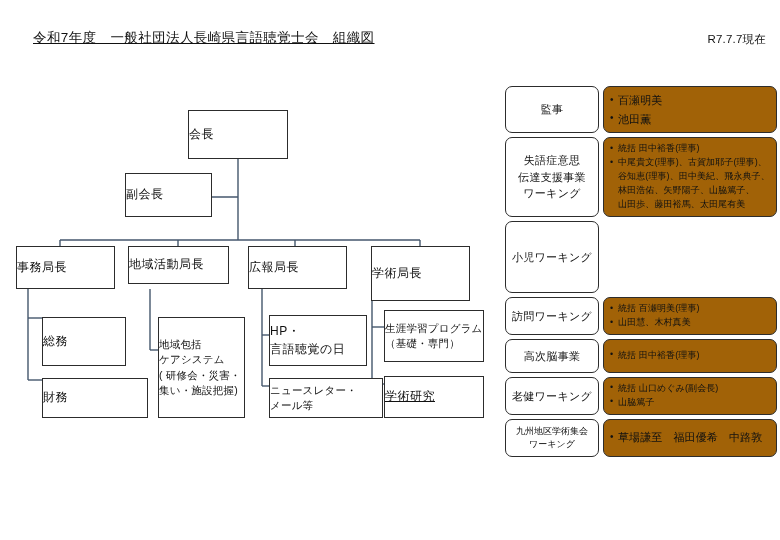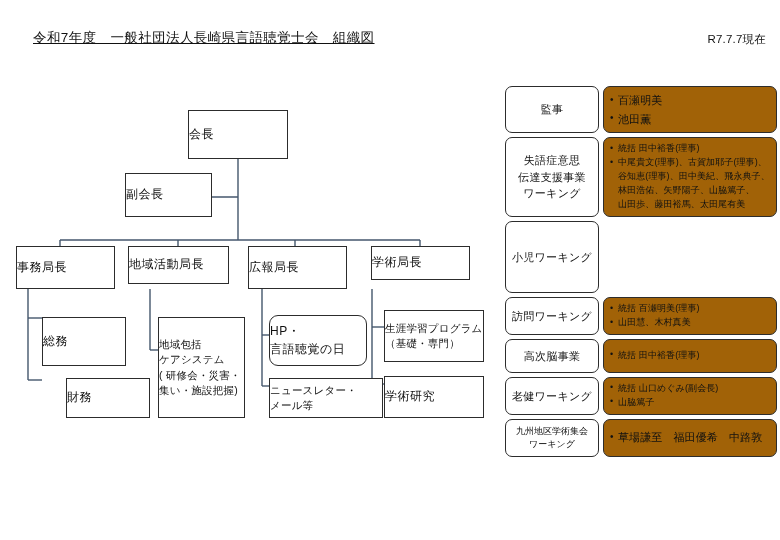--- a/index.html
+++ b/index.html
@@ -188,52 +188,52 @@
 
   <div class="org-box" style="left:16px; top:246px; width:99px; height:43px;">
     <span class="ln">事務局長</span>
   </div>
   <div class="org-box" style="left:128px; top:246px; width:101px; height:38px;">
     <span class="ln">地域活動局長</span>
   </div>
   <div class="org-box" style="left:248px; top:246px; width:99px; height:43px;">
     <span class="ln">広報局長</span>
   </div>
-  <div class="org-box" style="left:371px; top:246px; width:99px; height:34px;">
+  <div class="org-box" style="left:371px; top:246px; width:99px; height:55px;">
     <span class="ln">学術局長</span>
   </div>
 
   <div class="org-box" style="left:42px; top:317px; width:84px; height:49px;">
     <span class="ln">総務</span>
   </div>
-  <div class="org-box" style="left:42px; top:378px; width:84px; height:40px;margin-left:24px;">
+  <div class="org-box" style="left:42px; top:378px; width:106px; height:40px;">
     <span class="ln">財務</span>
   </div>
 
   <div class="org-box small" style="left:158px; top:317px; width:87px; height:101px;">
     <span class="ln">地域包括</span>
     <span class="ln">ケアシステム</span>
     <span class="ln">( 研修会・災害・</span>
     <span class="ln">集い・施設把握)</span>
   </div>
 
-  <div class="org-box" style="left:269px; top:315px; width:98px; height:51px;border-radius:9px;">
+  <div class="org-box" style="left:269px; top:315px; width:98px; height:51px;">
     <span class="ln">HP・</span>
     <span class="ln">言語聴覚の日</span>
   </div>
   <div class="org-box small" style="left:269px; top:378px; width:114px; height:40px;">
     <span class="ln">ニュースレター・</span>
     <span class="ln">メール等</span>
   </div>
 
   <div class="org-box small" style="left:384px; top:310px; width:100px; height:52px;">
     <span class="ln">生涯学習プログラム</span>
     <span class="ln">（基礎・専門）</span>
   </div>
-  <div class="org-box" style="left:384px; top:376px; width:100px; height:42px;">
+  <div class="org-box" style="left:384px; top:376px; width:100px; height:42px;text-decoration:underline;">
     <span class="ln">学術研究</span>
   </div>
 </div>
 
 <div id="wg-table">
 
   <div class="wg-row" style="min-height:38px;">
     <div class="wg-label">
       <span class="ln">監事</span>
     </div>

